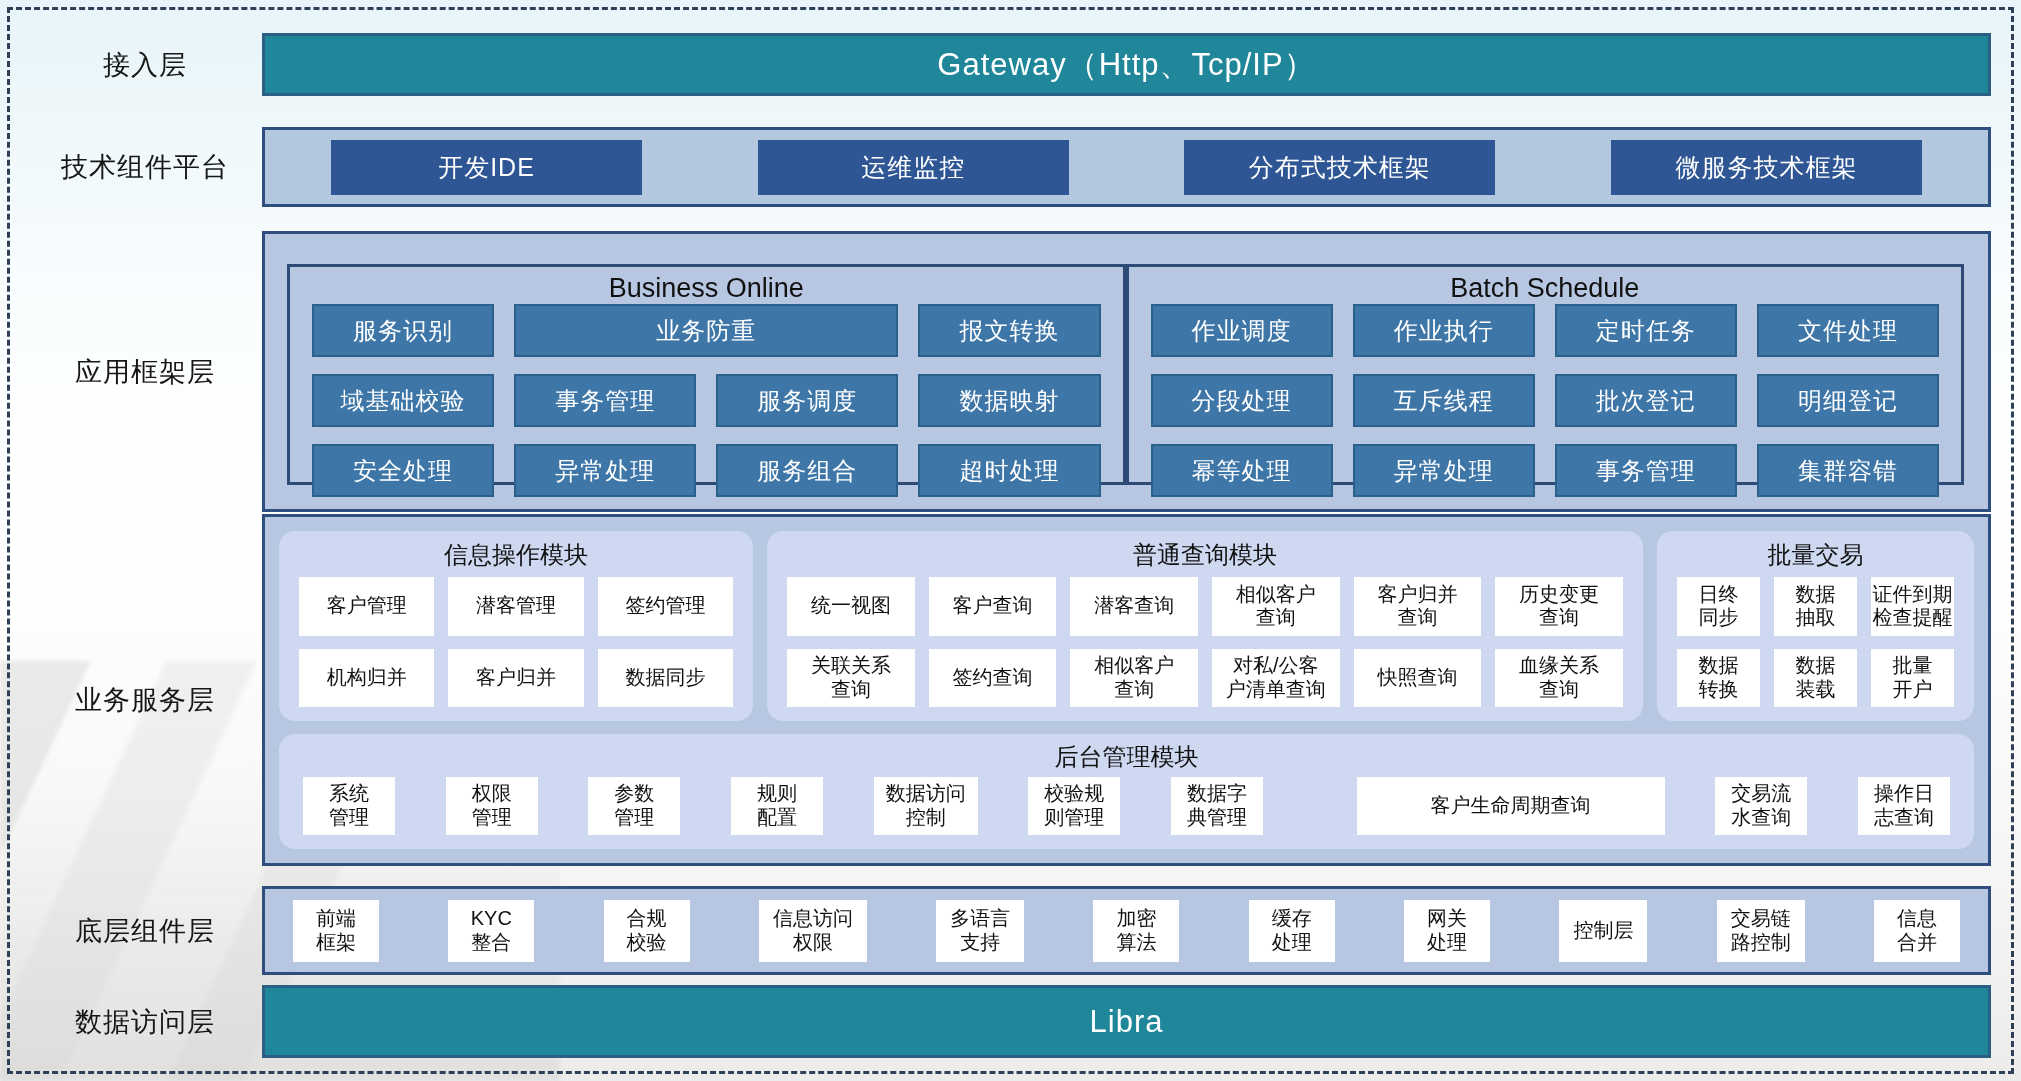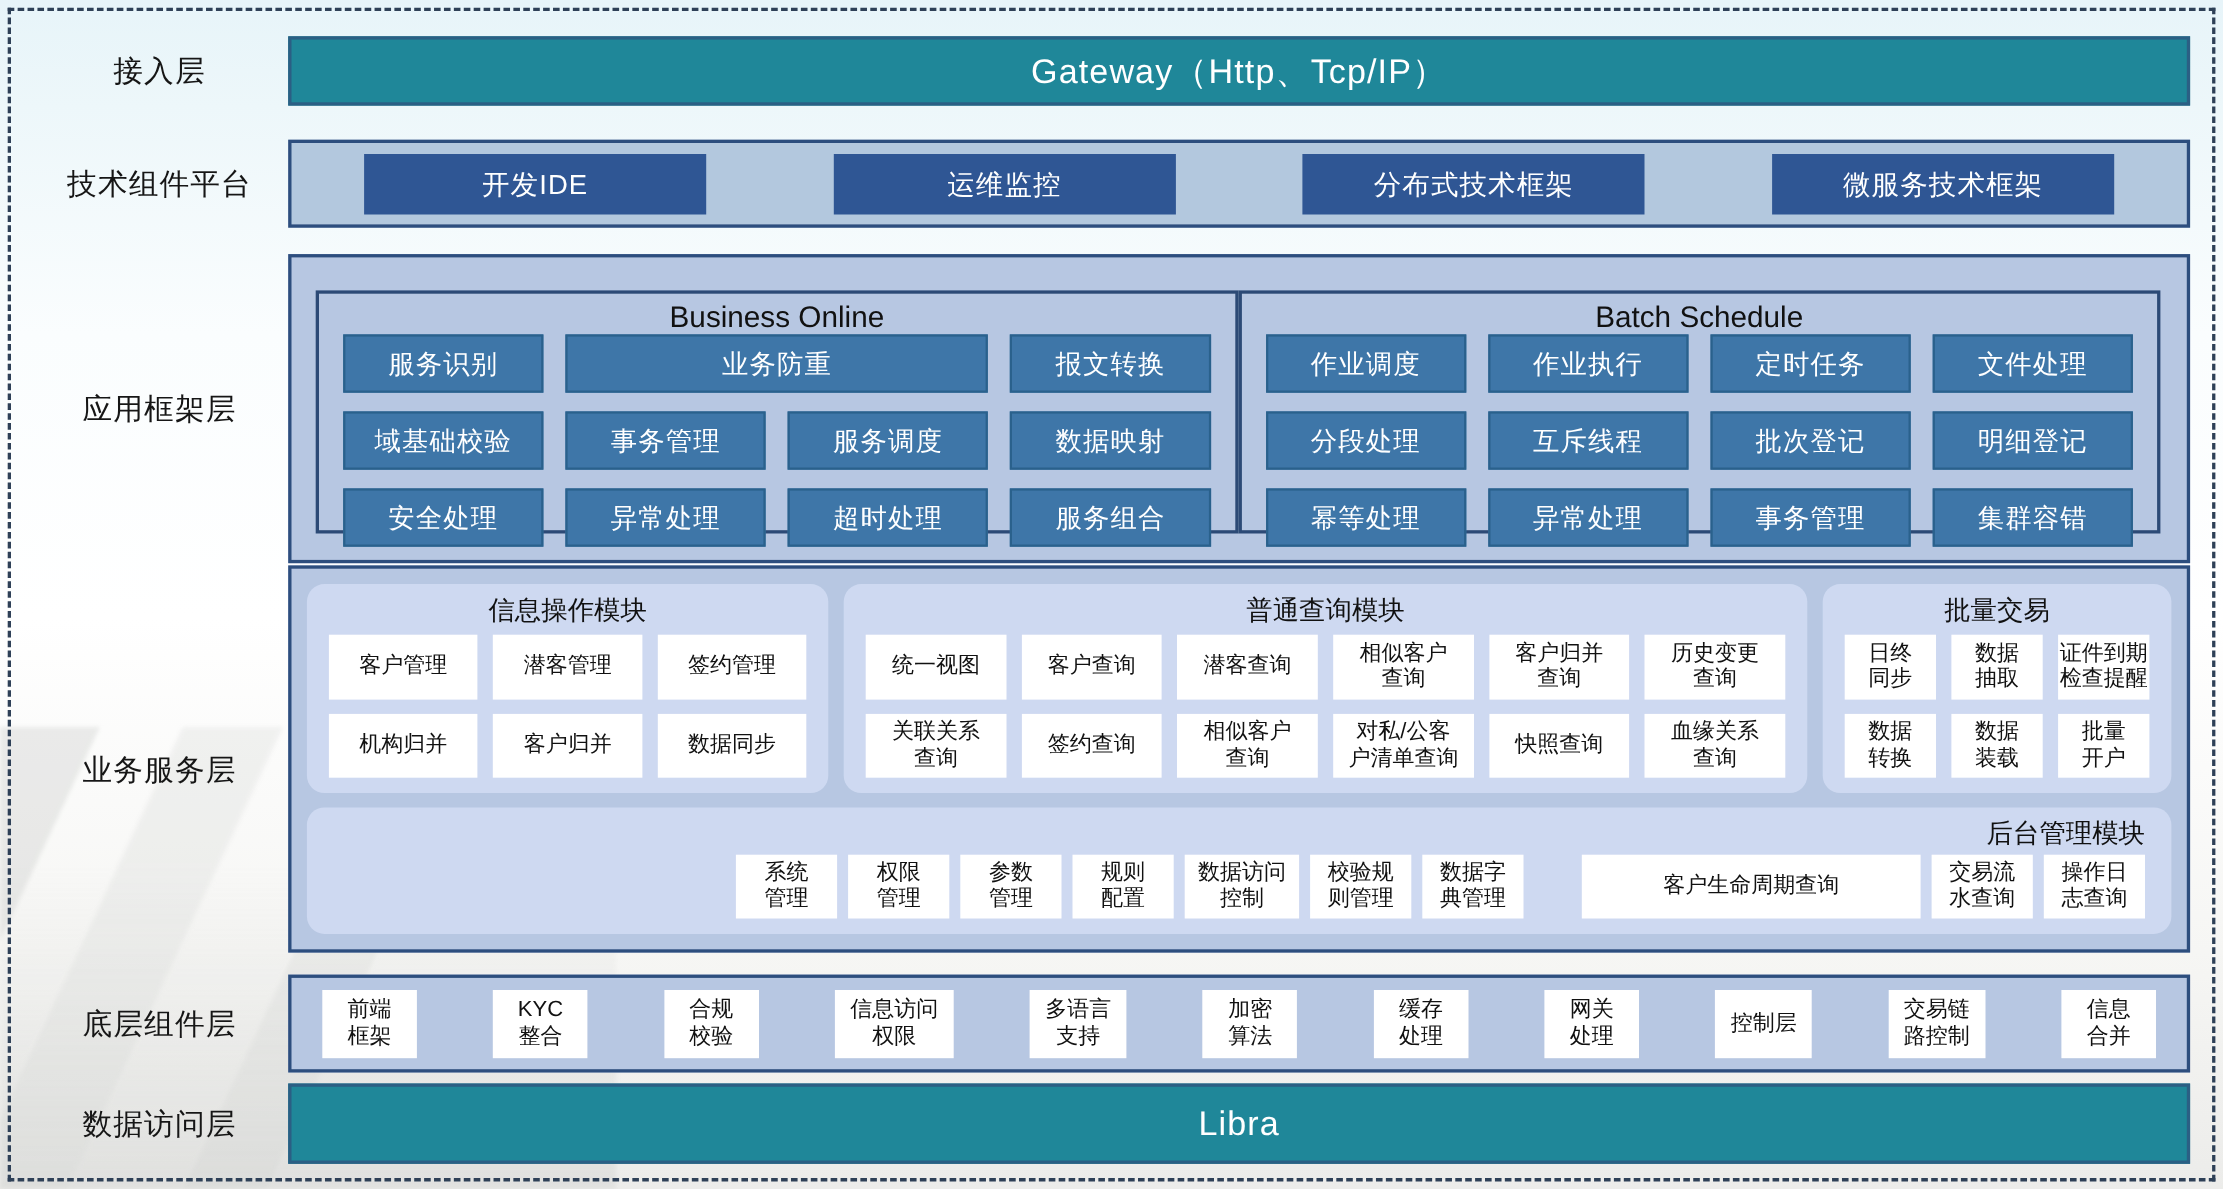--- a/index.html
+++ b/index.html
@@ -58,21 +58,21 @@
   .svc-mod{
     background:#ced9f1;border-radius:16px;display:flex;flex-direction:column;padding:2px 20px 14px;box-sizing:border-box;
   }
   .svc-title{height:44px;display:flex;align-items:center;justify-content:center;font-size:24px;color:#111;}
   .svc-grid{display:grid;gap:13px 14px;flex:1;}
   .chip{
     background:#ffffff;display:flex;align-items:center;justify-content:center;text-align:center;
     font-size:20px;line-height:1.18;color:#111;white-space:pre-line;box-sizing:border-box;
   }
   .admin-mod{
-    background:#ced9f1;border-radius:16px;height:115px;display:flex;flex-direction:column;padding:2px 24px 14px;box-sizing:border-box;align-items:flex-end;
+    background:#ced9f1;border-radius:16px;height:115px;display:flex;flex-direction:column;padding:2px 24px 14px;box-sizing:border-box;
   }
   .admin-row{display:flex;justify-content:space-between;align-items:stretch;flex:1;gap:10px;}
   .admin-row .chip{height:58px;min-width:92px;padding:0 12px;align-self:center;}
   .admin-row .chip.wide{width:308px;margin-left:43px;}
 
   .lowcomp{
     background:#b7c7e2;border:3px solid #2d4e7e;display:flex;align-items:center;justify-content:space-between;
     padding:0 28px;
   }
   .lowcomp .chip{height:62px;min-width:86px;padding:0 14px;}
@@ -109,22 +109,22 @@
         <div class="af-grid">
           <div class="af-btn">服务识别</div>
           <div class="af-btn span2">业务防重</div>
           <div class="af-btn">报文转换</div>
           <div class="af-btn">域基础校验</div>
           <div class="af-btn">事务管理</div>
           <div class="af-btn">服务调度</div>
           <div class="af-btn">数据映射</div>
           <div class="af-btn">安全处理</div>
           <div class="af-btn">异常处理</div>
+          <div class="af-btn">服务组合</div>
           <div class="af-btn">超时处理</div>
-          <div class="af-btn">服务组合</div>
         </div>
       </div>
       <div class="af-panel">
         <div class="af-title">Batch Schedule</div>
         <div class="af-grid">
           <div class="af-btn">作业调度</div>
           <div class="af-btn">作业执行</div>
           <div class="af-btn">定时任务</div>
           <div class="af-btn">文件处理</div>
           <div class="af-btn">分段处理</div>

